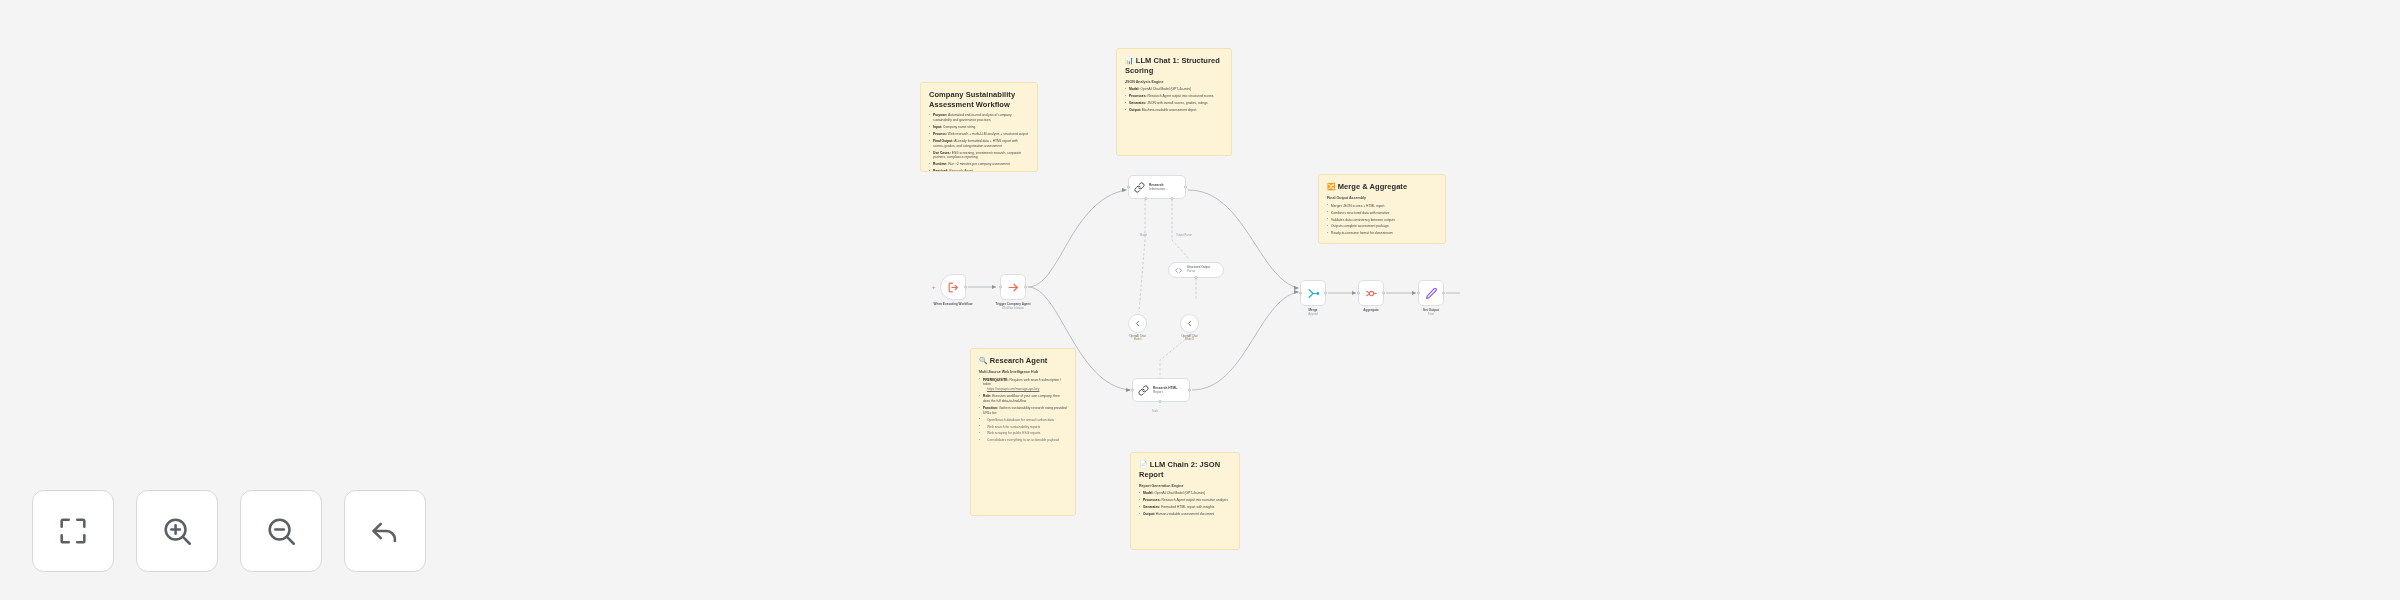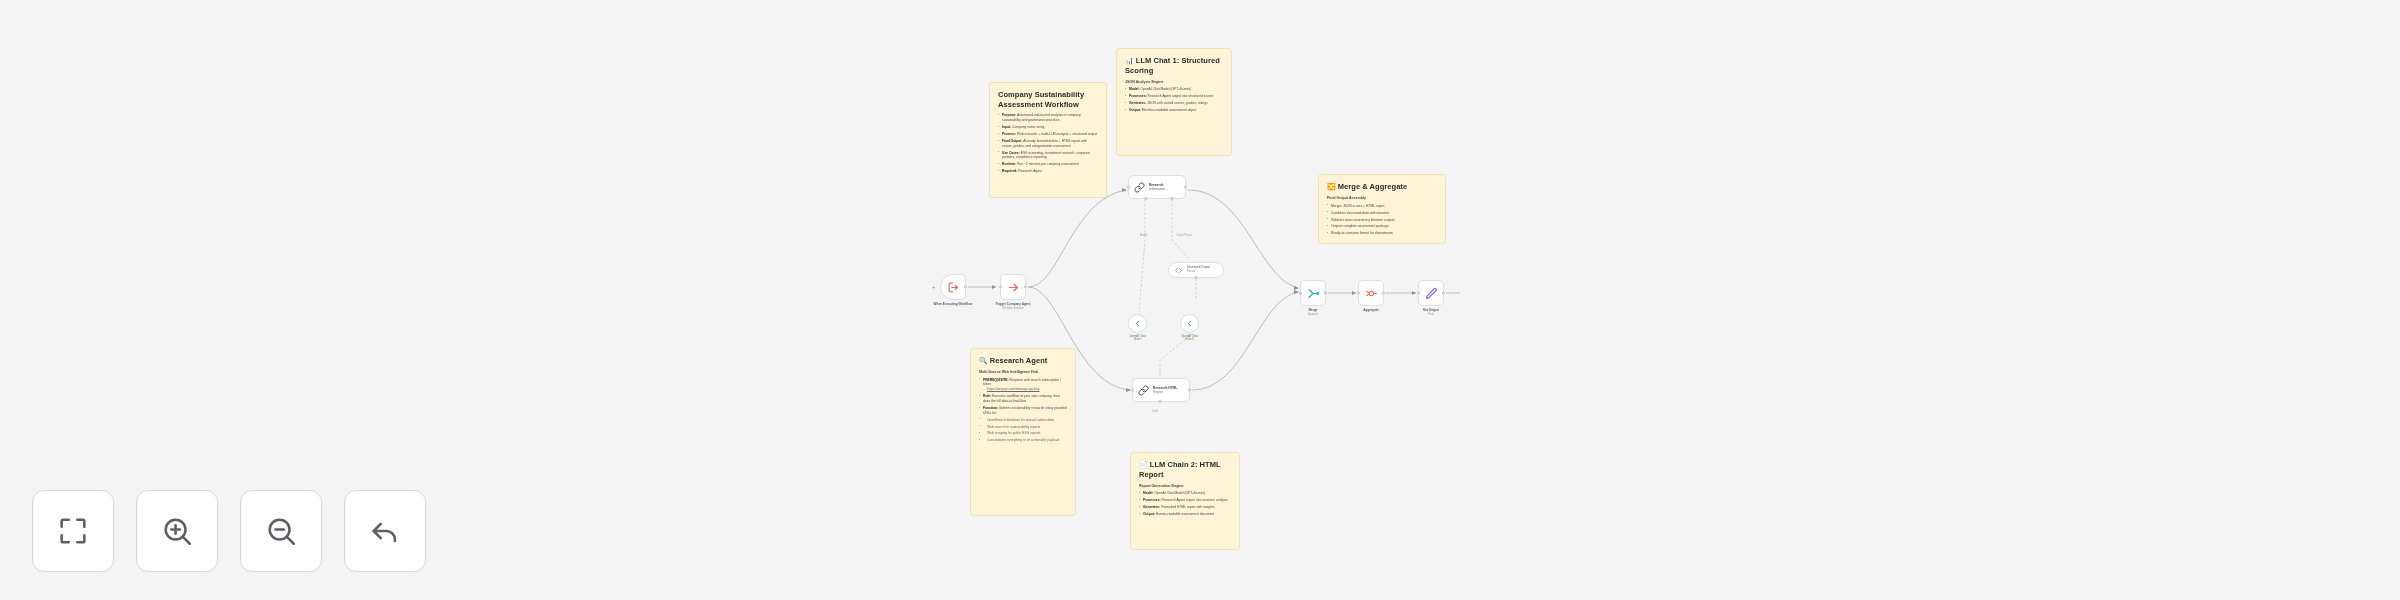--- a/index.html
+++ b/index.html
@@ -52,21 +52,21 @@
   }
   .sticky li::before {
     content: "•";
     position: absolute; left: 0; top: -0.3px;
     color: #8a8a8a;
   }
   .sticky li b { color: #1f1f1f; }
   .sticky li .lnk { color: #c2410c; text-decoration: underline; }
   .sticky li .sub2 { display:block; padding-left:4px; color:#6b6b6b; }
 
-  #note-workflow { left: 989px; top: 82px;  width: 118px; height: 116px; }
+  #note-workflow { left: 920px; top: 82px;  width: 118px; height: 90px; }
   #note-chain1   { left: 1116px; top: 48px; width: 116px; height: 108px; }
   #note-merge    { left: 1318px; top: 174px; width: 128px; height: 70px; }
   #note-research { left: 970px;  top: 348px; width: 106px; height: 168px; }
   #note-chain2   { left: 1130px; top: 452px; width: 110px; height: 98px; }
 
   
   #wires { position: absolute; inset: 0; width: 2400px; height: 600px; pointer-events: none; }
   .wire { fill: none; stroke: #b9bcc2; stroke-width: 1; }
   .wire-dash { fill: none; stroke: #c9ccd2; stroke-width: .9; stroke-dasharray: 2.5 2; }
   .arrow { fill: #8e9298; }
@@ -296,21 +296,21 @@
           <span class="sub2">Web scraping for public ESG reports</span>
         </li>
       <li>
           <span class="sub2">Consolidates everything to an actionable payload</span>
         </li>
     </ul>
   </div>
 
   <div class="sticky" id="note-chain2">
     <h3>
-      <span class="emo">📄</span><span>LLM Chain 2: HTML Report</span>
+      <span class="emo">📄</span><span>LLM Chain 2: JSON Report</span>
     </h3>
     <div class="sub">Report Generation Engine</div>
     <ul>
       <li><b>Model:</b> <span>OpenAI Chat Model (GPT-4o-mini)</span></li>
       <li><b>Processes:</b> <span>Research Agent output into narrative analysis</span></li>
       <li><b>Generates:</b> <span>Formatted HTML report with insights</span></li>
       <li><b>Output:</b> <span>Human-readable assessment document</span></li>
     </ul>
   </div>
 

